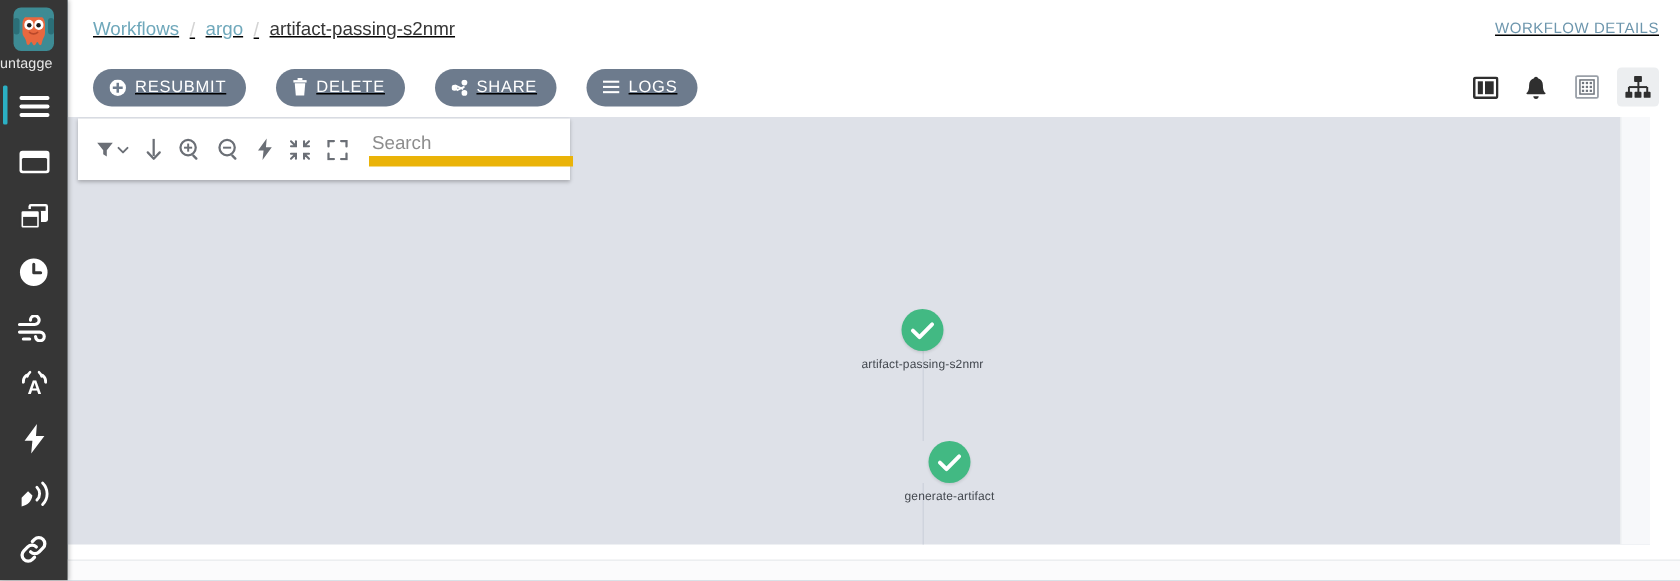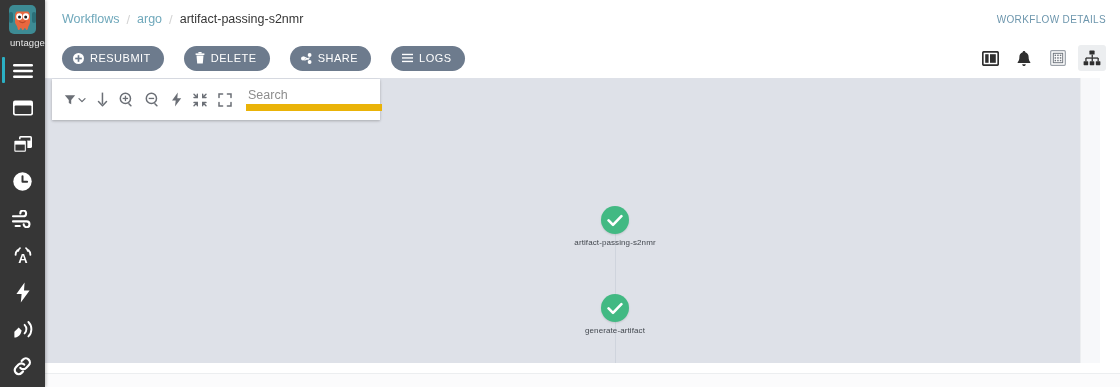--- a/index.html
+++ b/index.html
@@ -26,40 +26,40 @@
     display: flex; flex-direction: column; align-items: center;
     padding-top: 3px;
   }
   .avatar {
     width: 33px; height: 33px; position: relative;
   }
   .avatar svg { display:block; }
   .nav-user-label {
     font-size: 9.5px; color: #e8e8e8; line-height: 12px;
     margin-top: 1px; letter-spacing: .1px;
-    white-space: nowrap; overflow: hidden; width: 45px; text-align: right;
+    white-space: nowrap; overflow: hidden; width: 45px; text-align: left;
   }
   .nav-items { width: 45px; display: flex; flex-direction: column; align-items: center; }
   .nav-item {
     width: 45px; height: 37px;
     display: flex; align-items: center; justify-content: center;
     position: relative;
     color: #ffffff;
   }
   .nav-item.active::before {
     content: ""; position: absolute; left: 2px; top: 5px;
     width: 2.5px; height: 26px; background: #2bb0c4; border-radius: 1px;
   }
   .nav-item svg { display: block; }
 
   
   .main {
     flex: 1 1 auto; height: 387px;
     display: flex; flex-direction: column;
-    background: #0c4a6e; position: relative; min-width: 0;
+    background: #0c4a6e; position: relative; min-width: 0; text-decoration: underline;
   }
 
   
   .topbar {
     height: 38px; flex: 0 0 38px;
     display: flex; align-items: center;
     padding: 0 14px 0 17px;
     background: #ffffff;
   }
   .crumbs { display: flex; align-items: center; font-size: 12.5px; }
@@ -418,21 +418,21 @@
 
           <div class="node" style="left:510px; top:128px;">
             <div class="node-circle">
               <svg width="16" height="13" viewBox="0 0 16 13">
                 <path d="M1.6 6.4 6 10.8 14.4 2.2" stroke="#fff" stroke-width="2.6" fill="none" stroke-linecap="round" stroke-linejoin="round"></path>
               </svg>
             </div>
             <div class="node-label">artifact-passing-s2nmr</div>
           </div>
 
-          <div class="node" style="left:510px; top:216px;">
+          <div class="node" style="left:528px; top:216px;">
             <div class="node-circle">
               <svg width="16" height="13" viewBox="0 0 16 13">
                 <path d="M1.6 6.4 6 10.8 14.4 2.2" stroke="#fff" stroke-width="2.6" fill="none" stroke-linecap="round" stroke-linejoin="round"></path>
               </svg>
             </div>
             <div class="node-label">generate-artifact</div>
           </div>
 
         </div>
 

